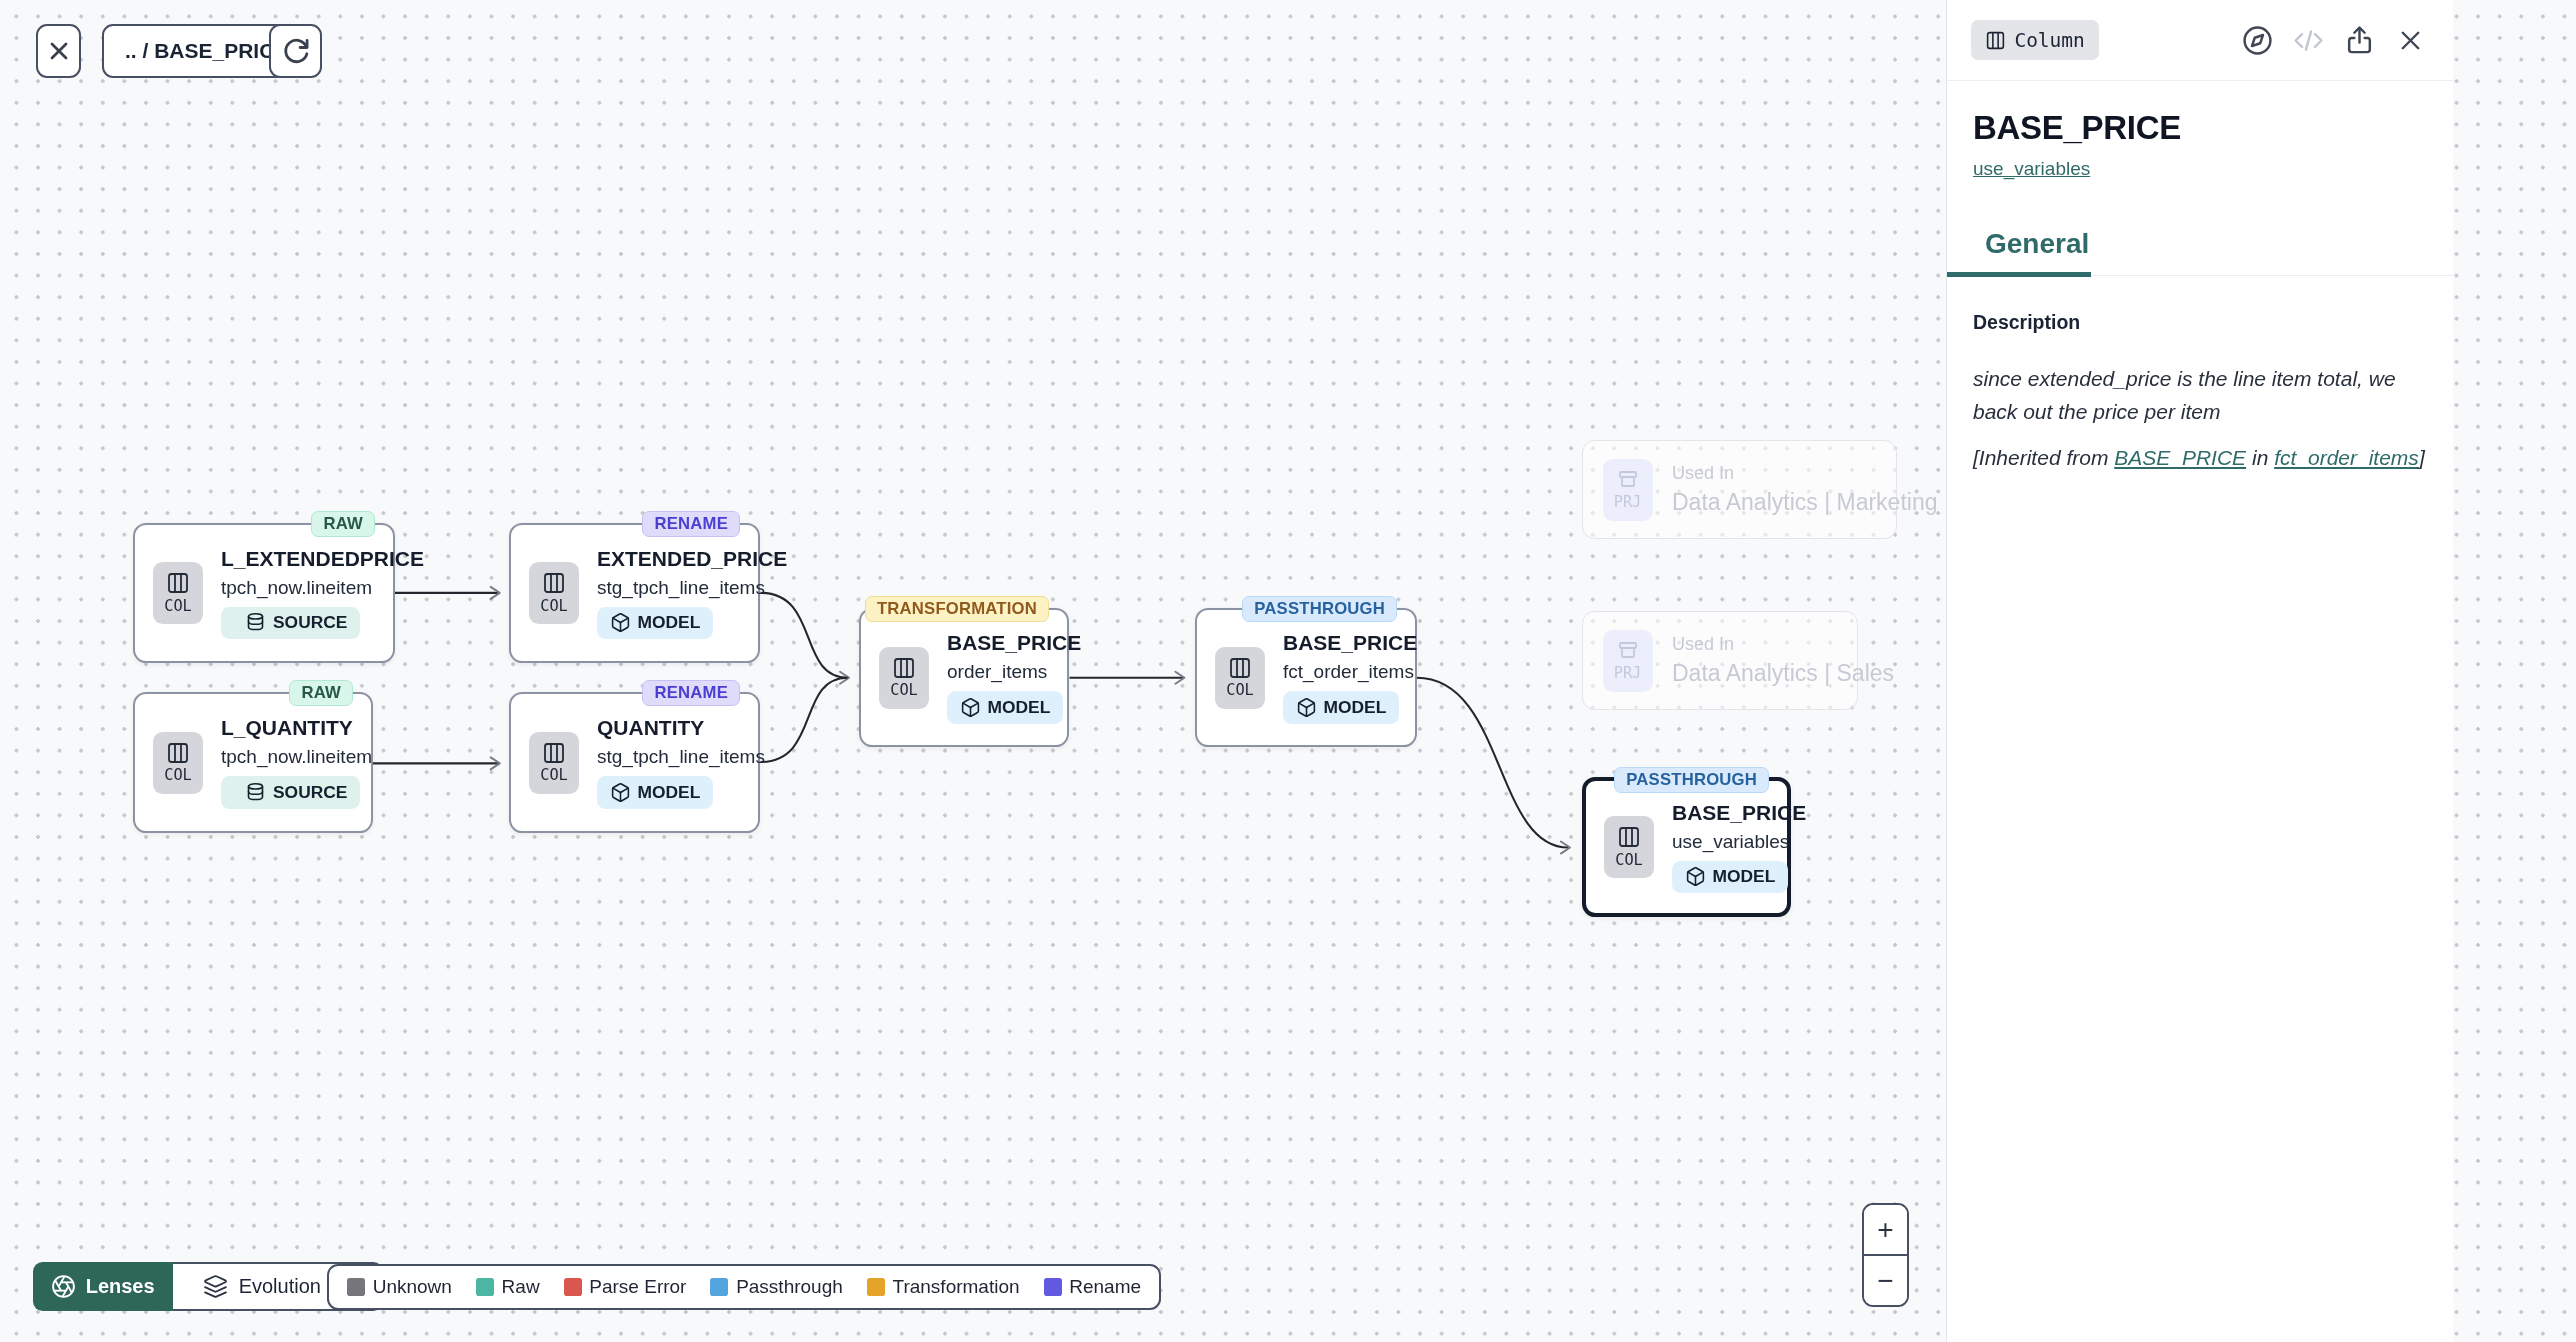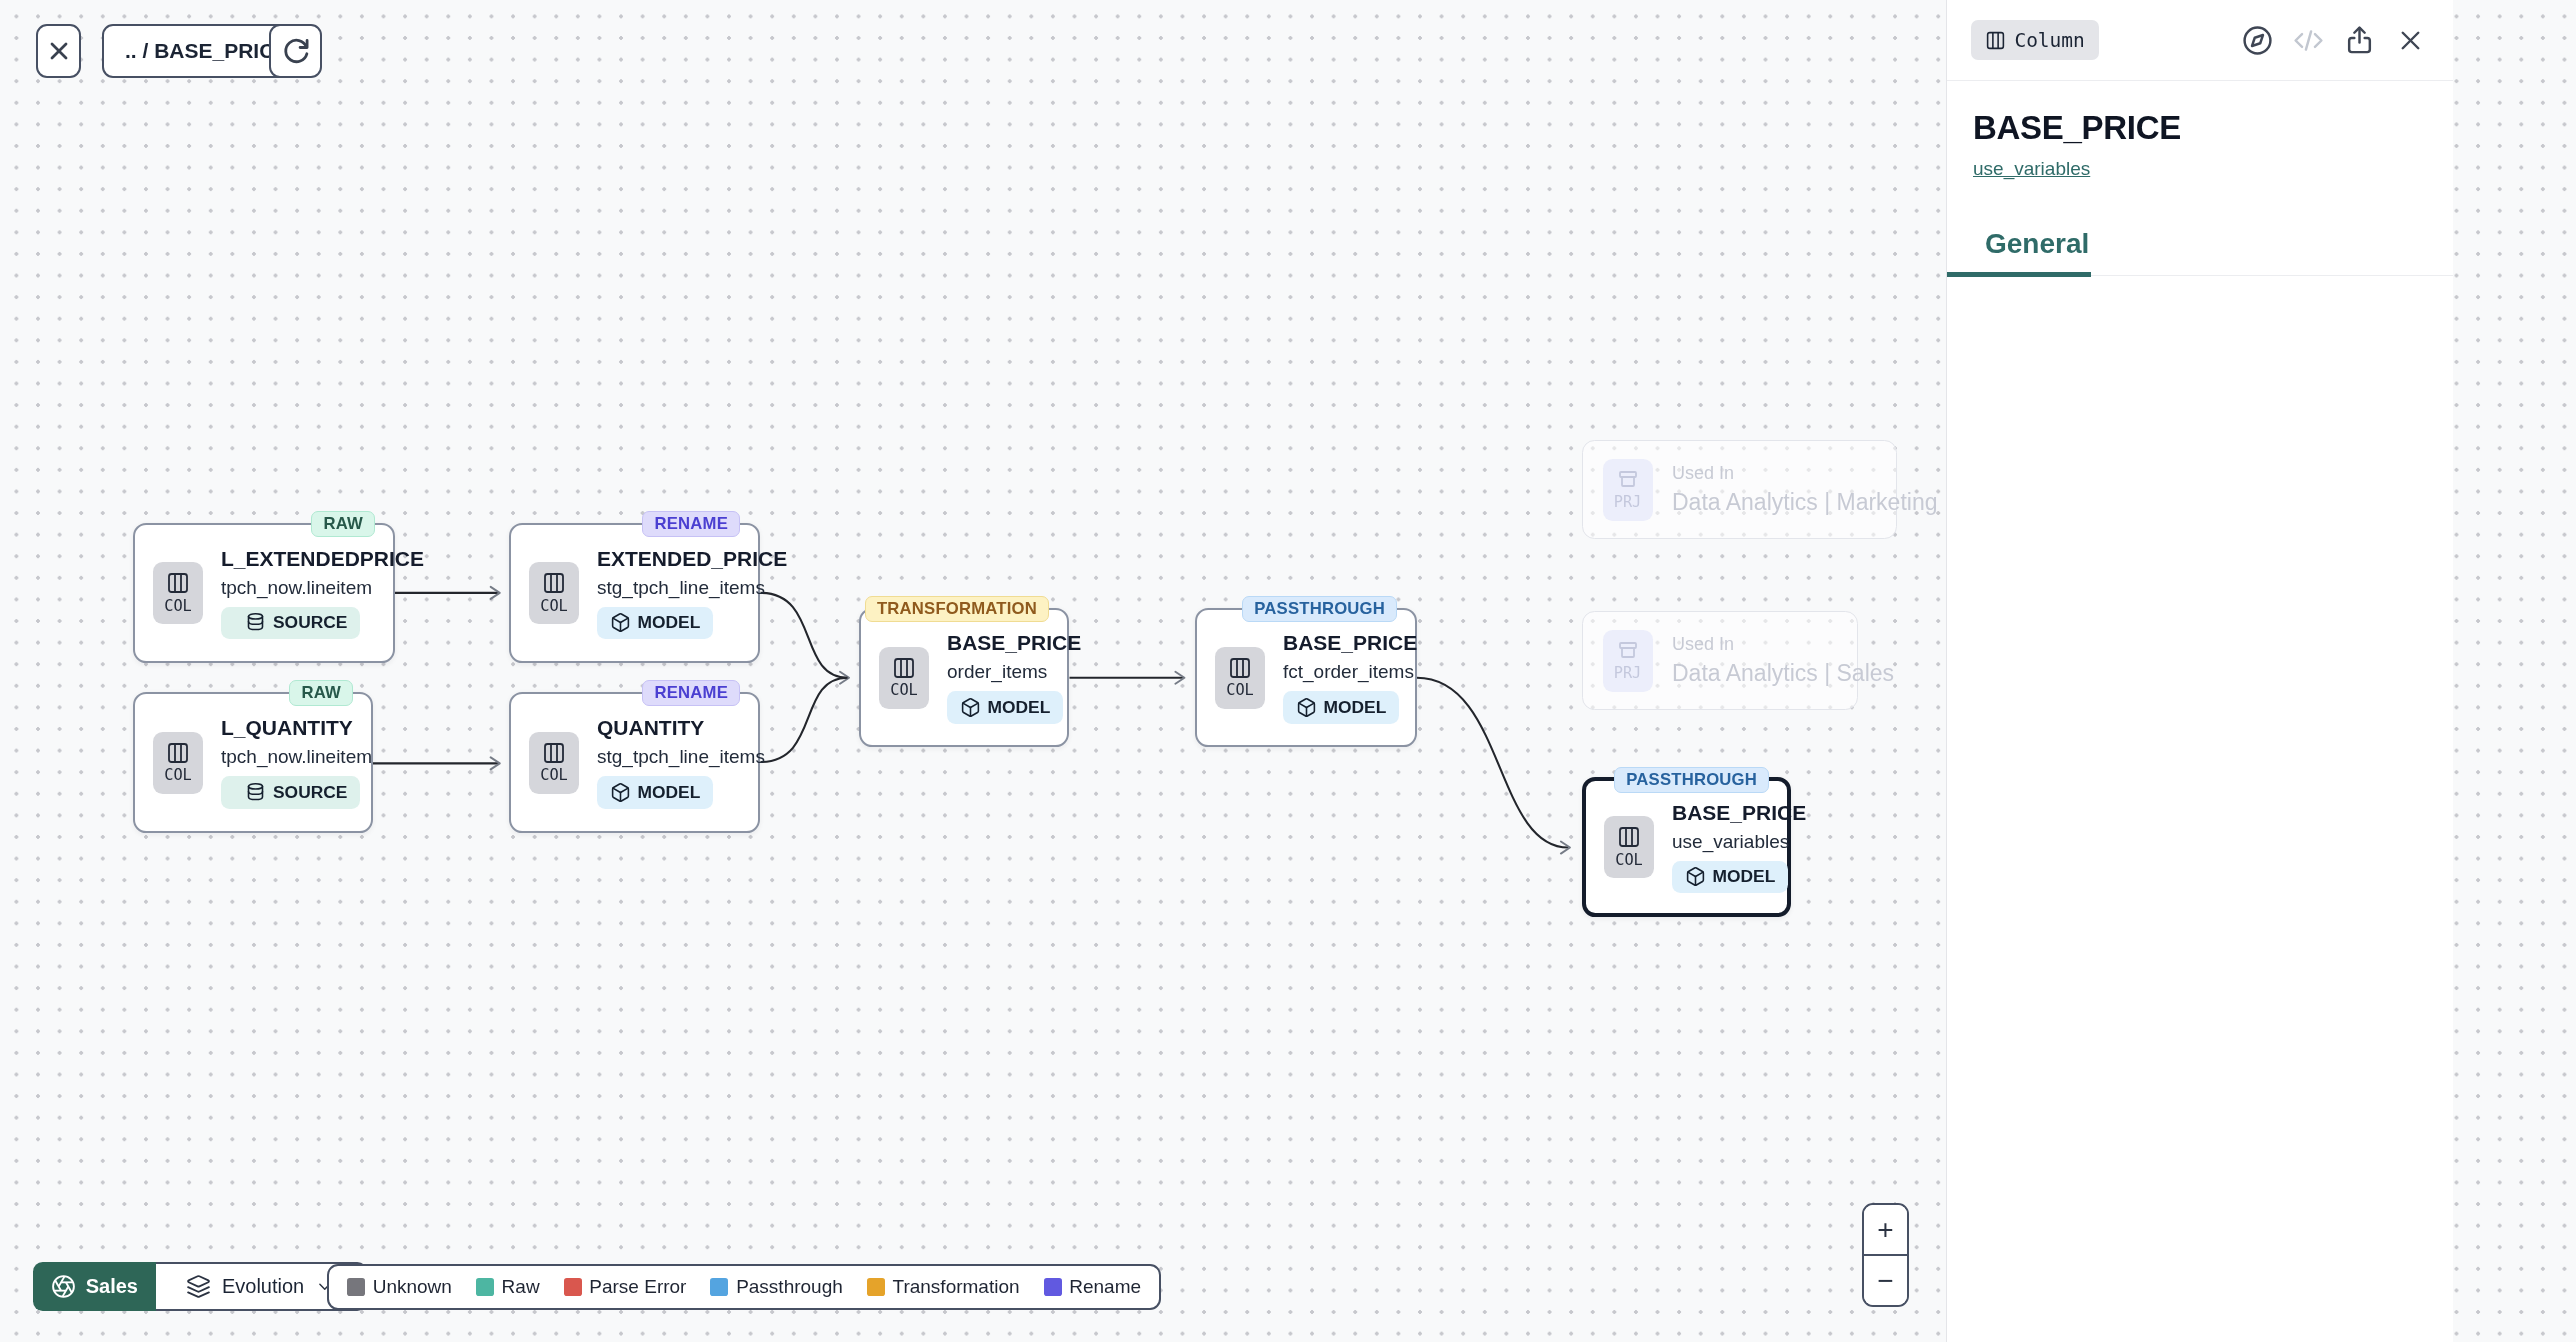--- a/index.html
+++ b/index.html
@@ -355,21 +355,21 @@
     <div class="lenses">
       <svg viewBox="0 0 24 24">
           <circle cx="12" cy="12" r="10"></circle>
           <path d="m14.31 8 5.74 9.94"></path>
           <path d="M9.69 8h11.48"></path>
           <path d="m7.38 12 5.74-9.94"></path>
           <path d="M9.69 16 3.95 6.06"></path>
           <path d="M14.31 16H2.83"></path>
           <path d="m16.62 12-5.74 9.94"></path>
         </svg>
-      <span>Sales</span>
+      <span>Lenses</span>
     </div>
     <div class="evolution">
       <svg viewBox="0 0 24 24">
           <path d="M12.83 2.18a2 2 0 0 0-1.66 0L2.6 6.08a1 1 0 0 0 0 1.83l8.58 3.91a2 2 0 0 0 1.66 0l8.58-3.9a1 1 0 0 0 0-1.83Z"></path>
           <path d="m22 17.65-9.17 4.16a2 2 0 0 1-1.66 0L2 17.65"></path>
           <path d="m22 12.65-9.17 4.16a2 2 0 0 1-1.66 0L2 12.65"></path>
         </svg>
       <span>Evolution</span>
       <svg class="chev" viewBox="0 0 24 24">
           <path d="m6 9 6 6 6-6"></path>
@@ -447,14 +447,19 @@
   <div class="panel-titleblock">
     <div class="panel-title">BASE_PRICE</div>
     <a class="panel-link">use_variables</a>
   </div>
 
   <div class="tabs">
     <span class="tab">General</span>
     <span class="tab-indicator"></span>
   </div>
 
+  <div class="panel-section">
+    <div class="section-heading">Description</div>
+    <p class="desc-body">since extended_price is the line item total, we back out the price per item</p>
+    <p class="desc-inherited"><span>[Inherited from </span><a>BASE_PRICE</a><span> in </span><a>fct_order_items</a><span>]</span></p>
+  </div>
 </aside>
 
 
 </body></html>

